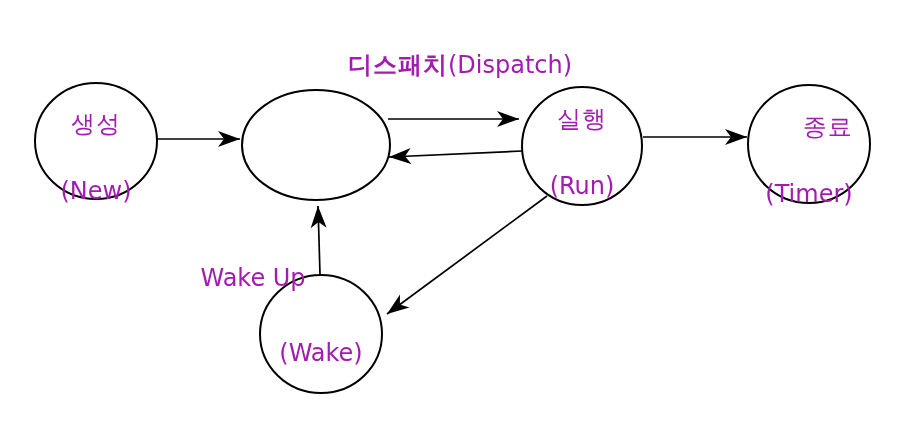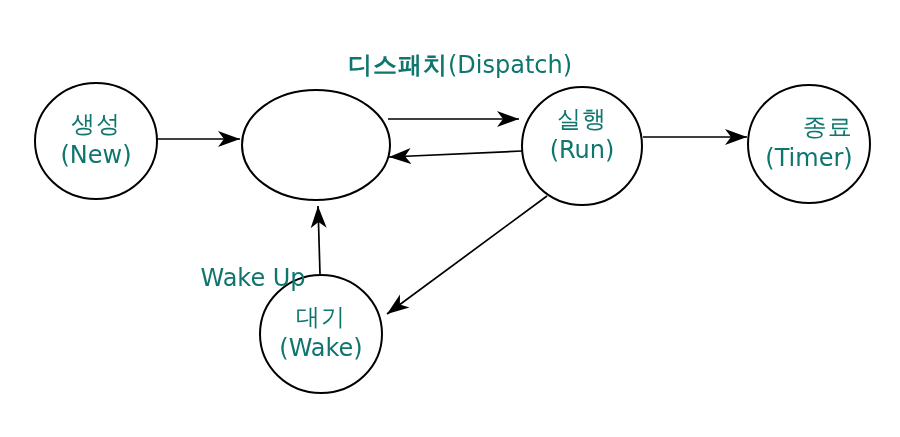--- a/index.html
+++ b/index.html
@@ -21,28 +21,29 @@
     left: 0;
     top: 0;
   }
   .label {
     position: absolute;
     transform: translateX(-50%);
     text-align: center;
     white-space: nowrap;
     font-size: 24px;
     line-height: 31px;
-    color: #0f766e;
+    color: #a21caf;
   }
   .state-label .ko {
     font-weight: 400;
     letter-spacing: 1px;
   }
   .state-label .en {
     font-weight: 400;
+    margin-top: 36px;
   }
   .edge-label {
     font-size: 24px;
     line-height: 26px;
   }
   .edge-label .ko {
     font-weight: 700;
     letter-spacing: 1px;
   }
   .edge-label .en {
@@ -85,21 +86,20 @@
     <div class="ko">실행</div>
     <div class="en">(Run)</div>
   </div>
 
   <div class="label state-label" style="left:809px; top:112px;text-align:right;">
     <div class="ko">종료</div>
     <div class="en">(Timer)</div>
   </div>
 
   <div class="label state-label" style="left:321px; top:302px;">
-    <div class="ko">대기</div>
     <div class="en">(Wake)</div>
   </div>
 
   <div class="label edge-label" style="left:460px; top:52px;">
     <span class="ko">디스패치</span><span class="en">(Dispatch)</span>
   </div>
 
 
   <div class="label edge-label" style="left:253px; top:222px;margin-top:43px;">Wake Up</div>
 

